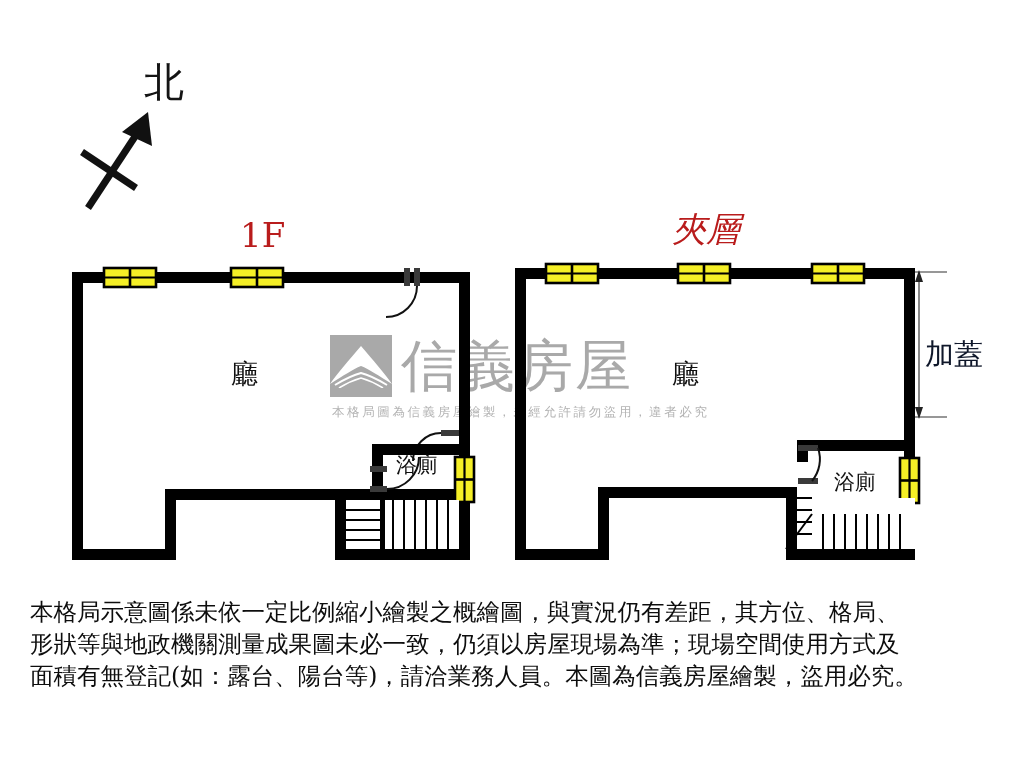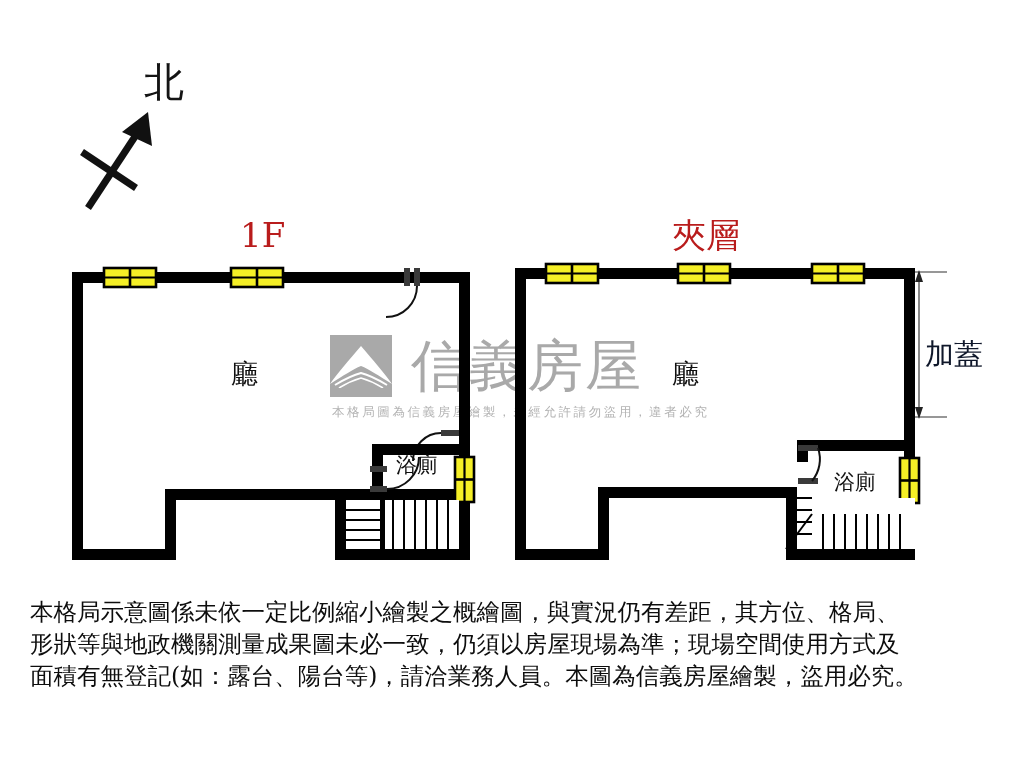--- a/index.html
+++ b/index.html
@@ -35,21 +35,21 @@
 
   
   .plan-title {
     font-family: "DejaVu Serif", "Liberation Serif", serif;
     font-size: 34px;
     color: #b91c1c;
     line-height: 1;
     white-space: nowrap;
   }
   #title-1f { left: 240px; top: 218px; }
-  #title-mezz { left: 672px; top: 218px; }
+  #title-mezz { left: 672px; top: 212px; font-style: italic; }
 
   
   .room-label {
     font-family: "DejaVu Serif", "Liberation Serif", serif;
     color: #101010;
     line-height: 1;
     white-space: nowrap;
     z-index: 40;
   }
   .room-label.big { font-size: 27px; }
@@ -73,21 +73,20 @@
   #watermark {
     left: 330px; top: 333px;
     width: 372px; height: 92px;
     z-index: 5;
     pointer-events: none;
   }
   #watermark .wm-row {
     display: flex;
     align-items: center;
     height: 66px;
-    gap: 10px;
   }
   #wm-logo {
     width: 62px; height: 62px;
     background: #a9a9a9;
     position: relative;
     overflow: hidden;
     flex: 0 0 auto;
   }
   #wm-logo .peak {
     position: absolute;

